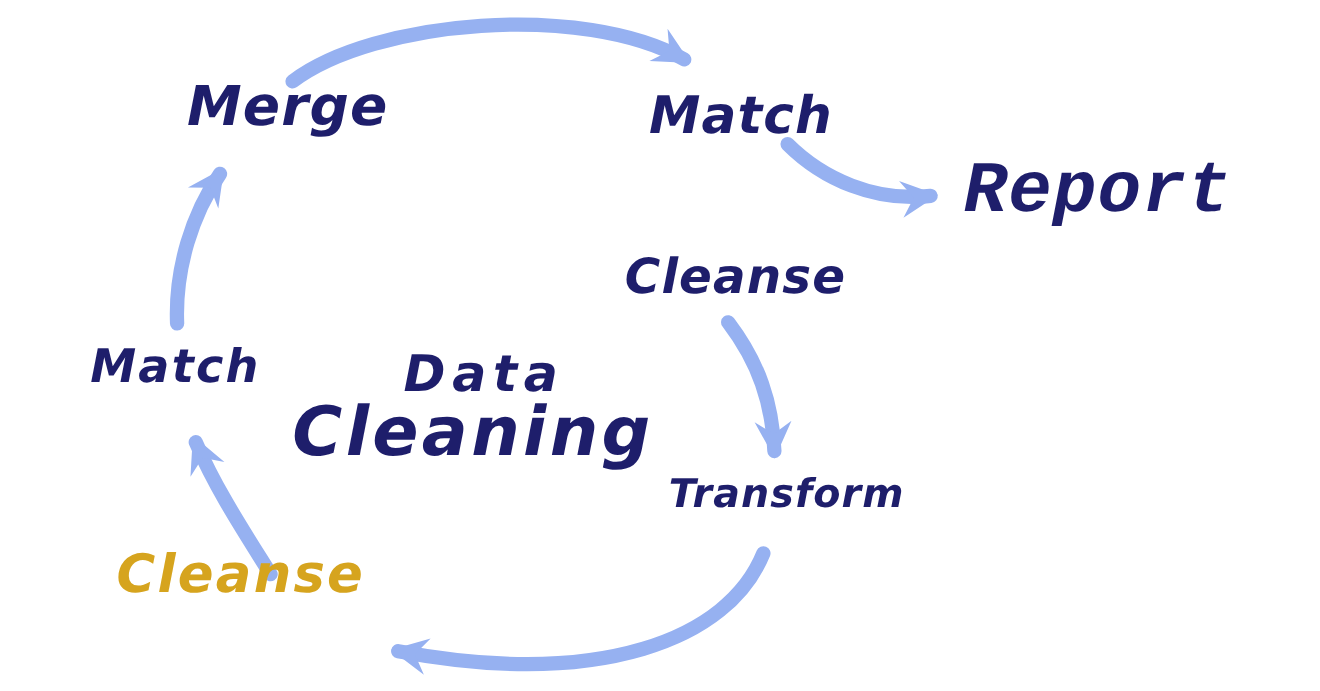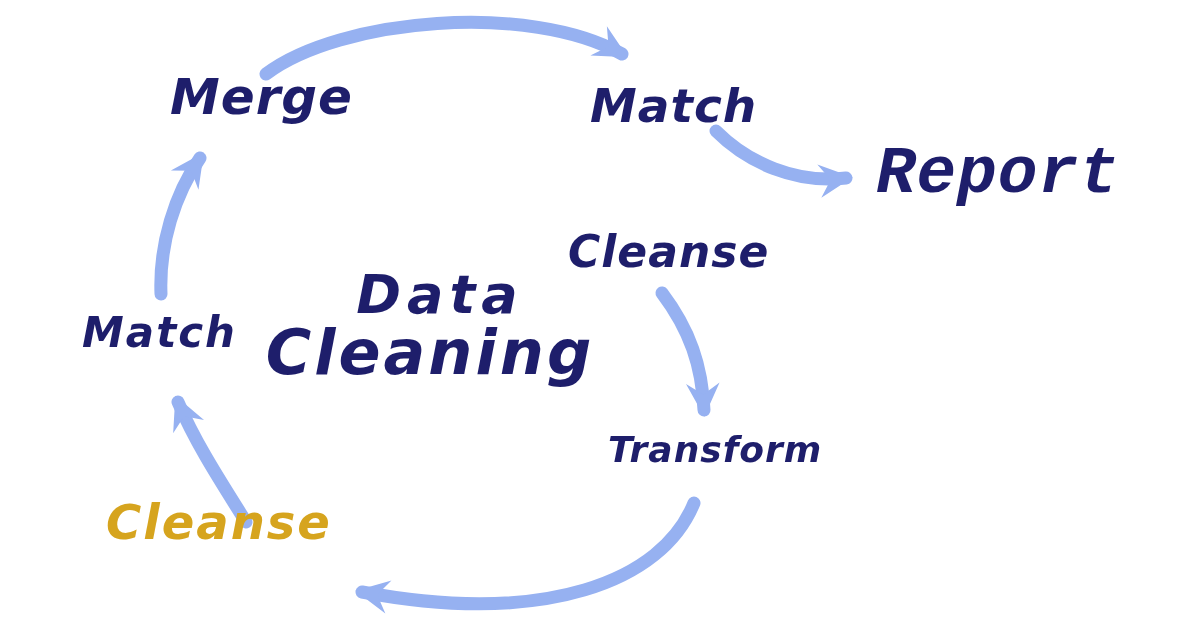--- a/index.html
+++ b/index.html
@@ -54,21 +54,21 @@
     position: absolute;
     left: 240px;
     top: 268px;
     width: 400px;
     text-align: center;
     font-style: italic;
     font-weight: bold;
     color: var(--navy, #1e1e6b);
     line-height: 1;
   }
-  .center-line1 { font-size: 54px; letter-spacing: 6px; }
+  .center-line1 { font-size: 46px; letter-spacing: 6px; margin-top: 48px; }
   .center-line2 { font-size: 62px; letter-spacing: 3px; margin-left: -20px; }
 </style>
 </head>
 <body>
 
 <div class="canvas">
 
   <svg class="arrow-layer" viewBox="0 0 1200 628" xmlns="http://www.w3.org/2000/svg">
     <defs>
       <marker id="ah" viewBox="0 0 12 12" refX="9" refY="6" markerWidth="3.1" markerHeight="3.1" orient="auto">

